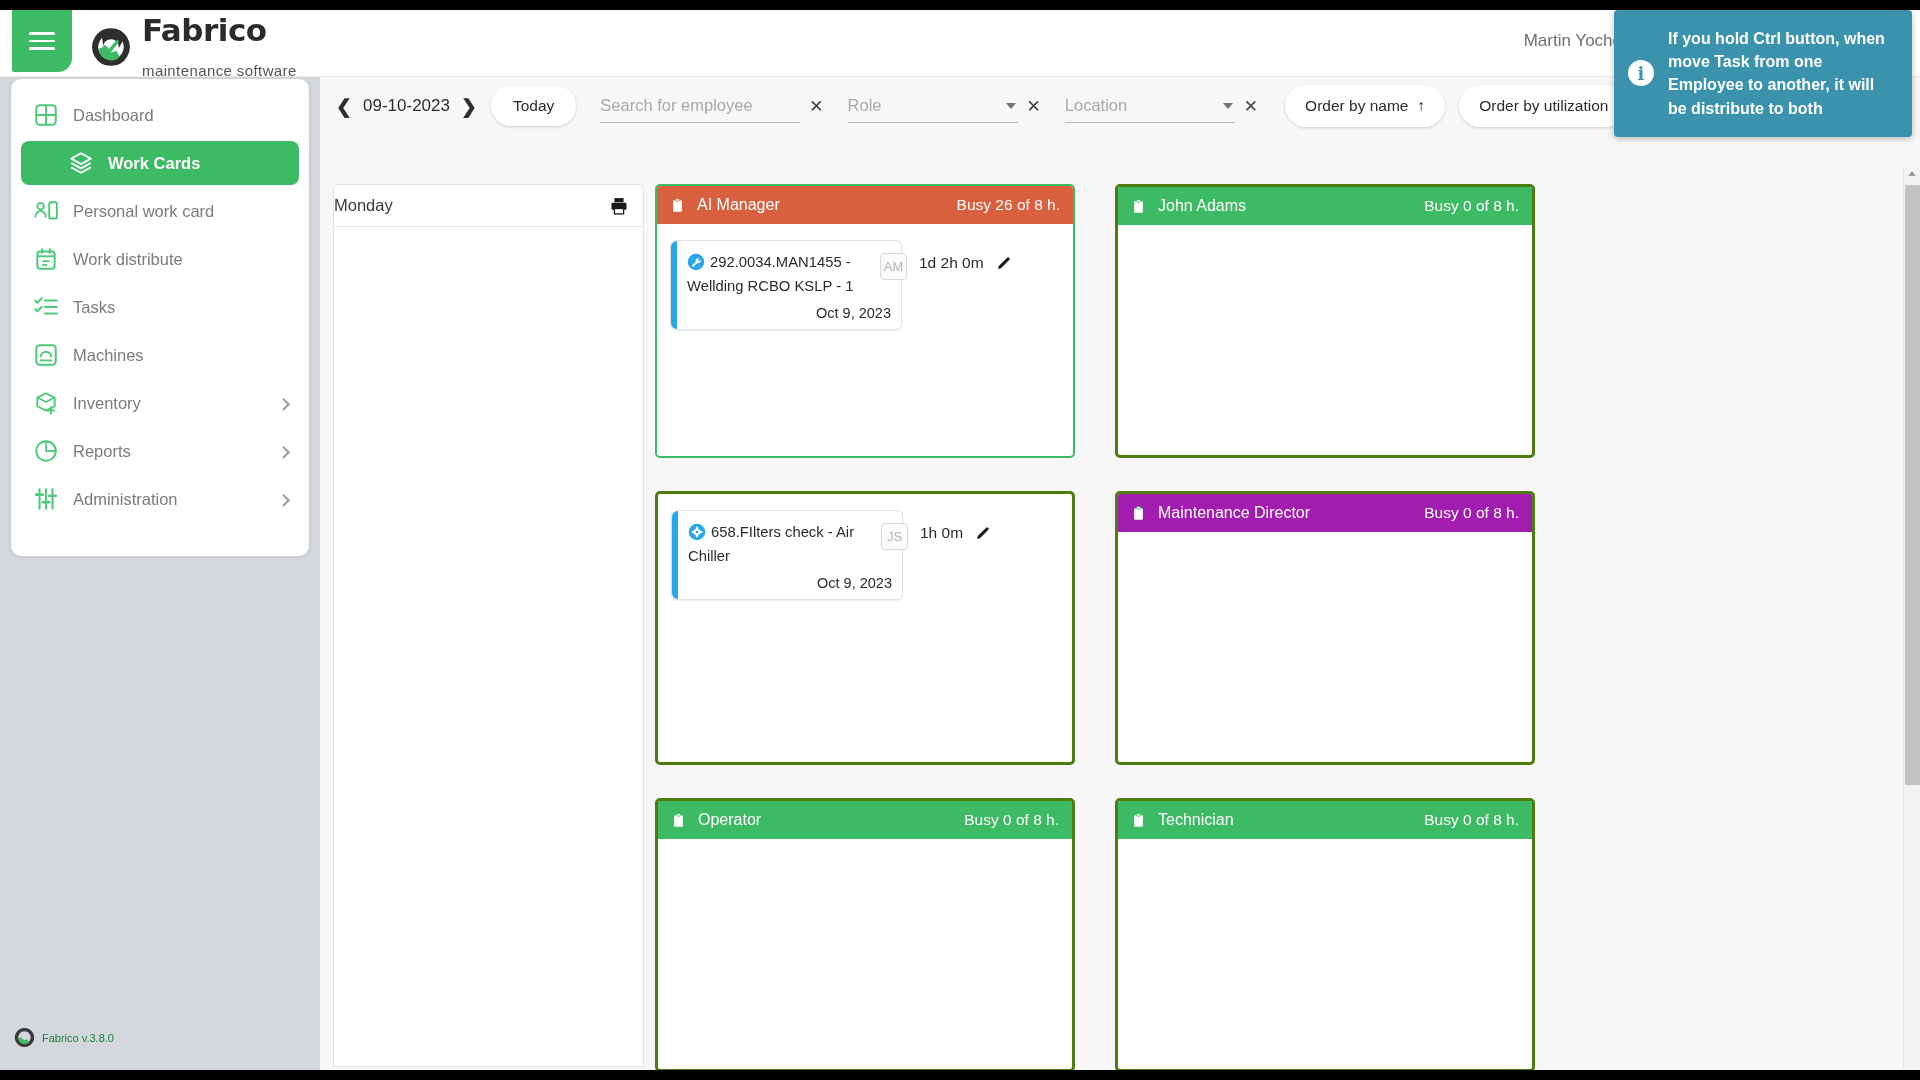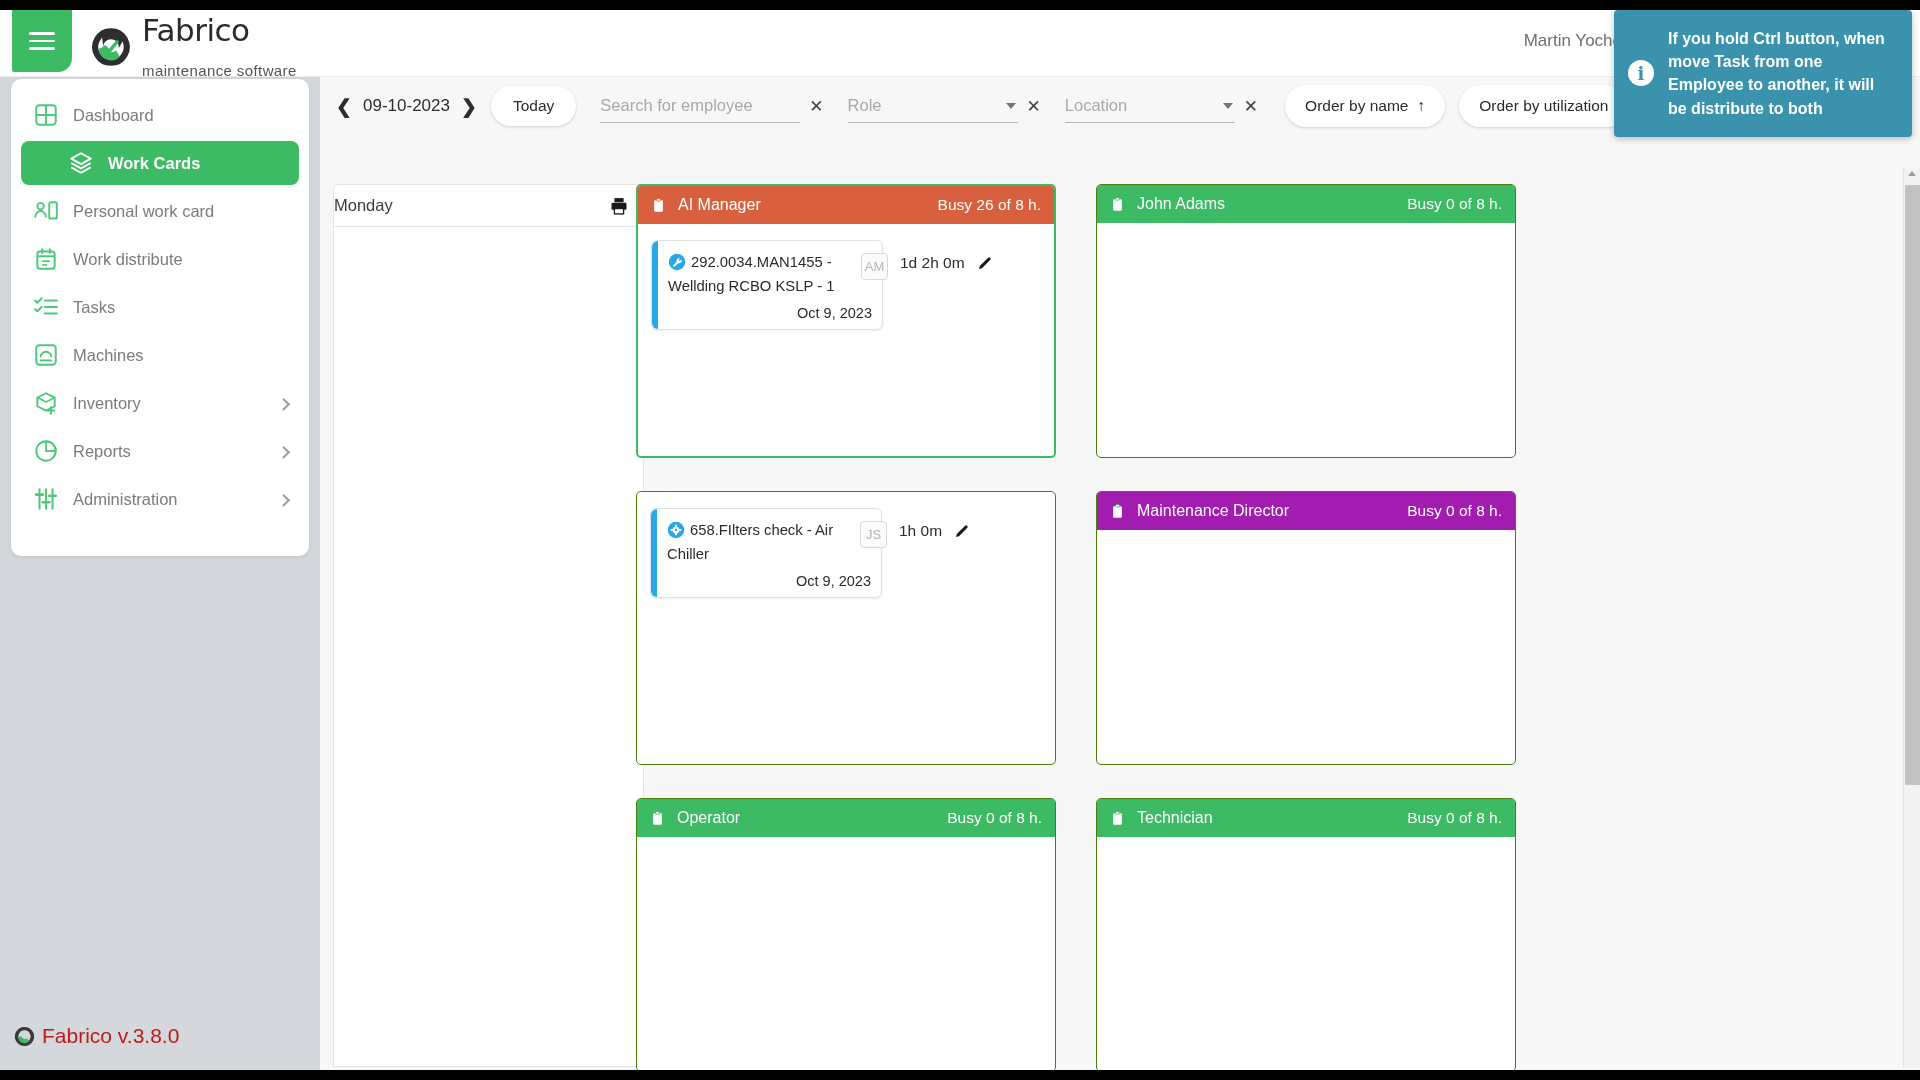--- a/index.html
+++ b/index.html
@@ -40,21 +40,21 @@
     display: block; height: 2.6px; background: #fff;
     margin: 5px 0; border-radius: 2px;
   }
   .logo-wrap {
     position: absolute; left: 90px; top: 5px;
     display: flex; align-items: center; gap: 10px;
   }
   .logo-mark { width: 42px; height: 42px; flex: none; }
   .logo-text { line-height: 1; }
   .logo-title {
-    font-size: 31px; font-weight: normal; color: #2b2b2b;
+    font-size: 31px; font-weight: bold; color: #2b2b2b;
     letter-spacing: -0.5px; font-family: "DejaVu Sans", sans-serif;
   }
   .logo-sub {
     font-size: 15px; color: #555; letter-spacing: 0.4px; margin-top: 17px;
   }
   .user-name {
     position: absolute; right: 298px; top: 21px;
     font-size: 17px; color: #6f6f6f;
     white-space: nowrap;
   }
@@ -91,21 +91,21 @@
     border-right: 2px solid #9a9a9a;
     border-top: 2px solid #9a9a9a;
     rotate: 45deg;
   }
   .footer-version {
     position: absolute; left: 14px; bottom: 22px;
     display: flex; align-items: center; gap: 7px;
     z-index: 10;
   }
   .footer-version .fv-logo { width: 21px; height: 21px; flex: none; }
-  .footer-version .fv-text { font-size: 21px; color: #b91c1c; }
+  .footer-version .fv-text { font-size: 11px; color: #15803d; }
 
   
   .toolbar {
     position: absolute; left: 320px; top: 62px;
     width: 1600px; height: 68px;
     background: #f7f7f7;
     display: flex; align-items: center;
     padding-left: 13px;
   }
   .arrow-btn {
@@ -173,30 +173,30 @@
     justify-content: flex-start; position: relative;
   }
   .day-head .dl { font-size: 16.5px; color: #3a3a3a; }
   .day-head .pr { position: absolute; right: 14px; top: 11px; cursor: pointer; }
   .day-body {
     background: #fff; border: 1px solid #e4e4e4; border-top: none;
     height: 840px;
   }
 
   .emp-grid {
-    position: absolute; left: 316px; top: 44px;
+    position: absolute; left: 335px; top: 44px;
     width: 1245px;
     display: grid;
     grid-template-columns: 420px 420px;
     column-gap: 40px; row-gap: 33px;
   }
   .emp-card {
     background: #ffffff;
     border-radius: 5px;
-    border: 1px solid #4d7c0f;
+    border: 3px solid #4d7c0f;
     overflow: hidden;
     height: 274px;
   }
   .emp-card.highlight { border: 2px solid #3cba64; }
   .emp-head {
     height: 38px; display: flex; align-items: center;
     padding: 0 13px; color: #fff; font-size: 16px;
   }
   .emp-head .clip { margin-right: 12px; display: flex; }
   .emp-head .nm { flex: 1; }

